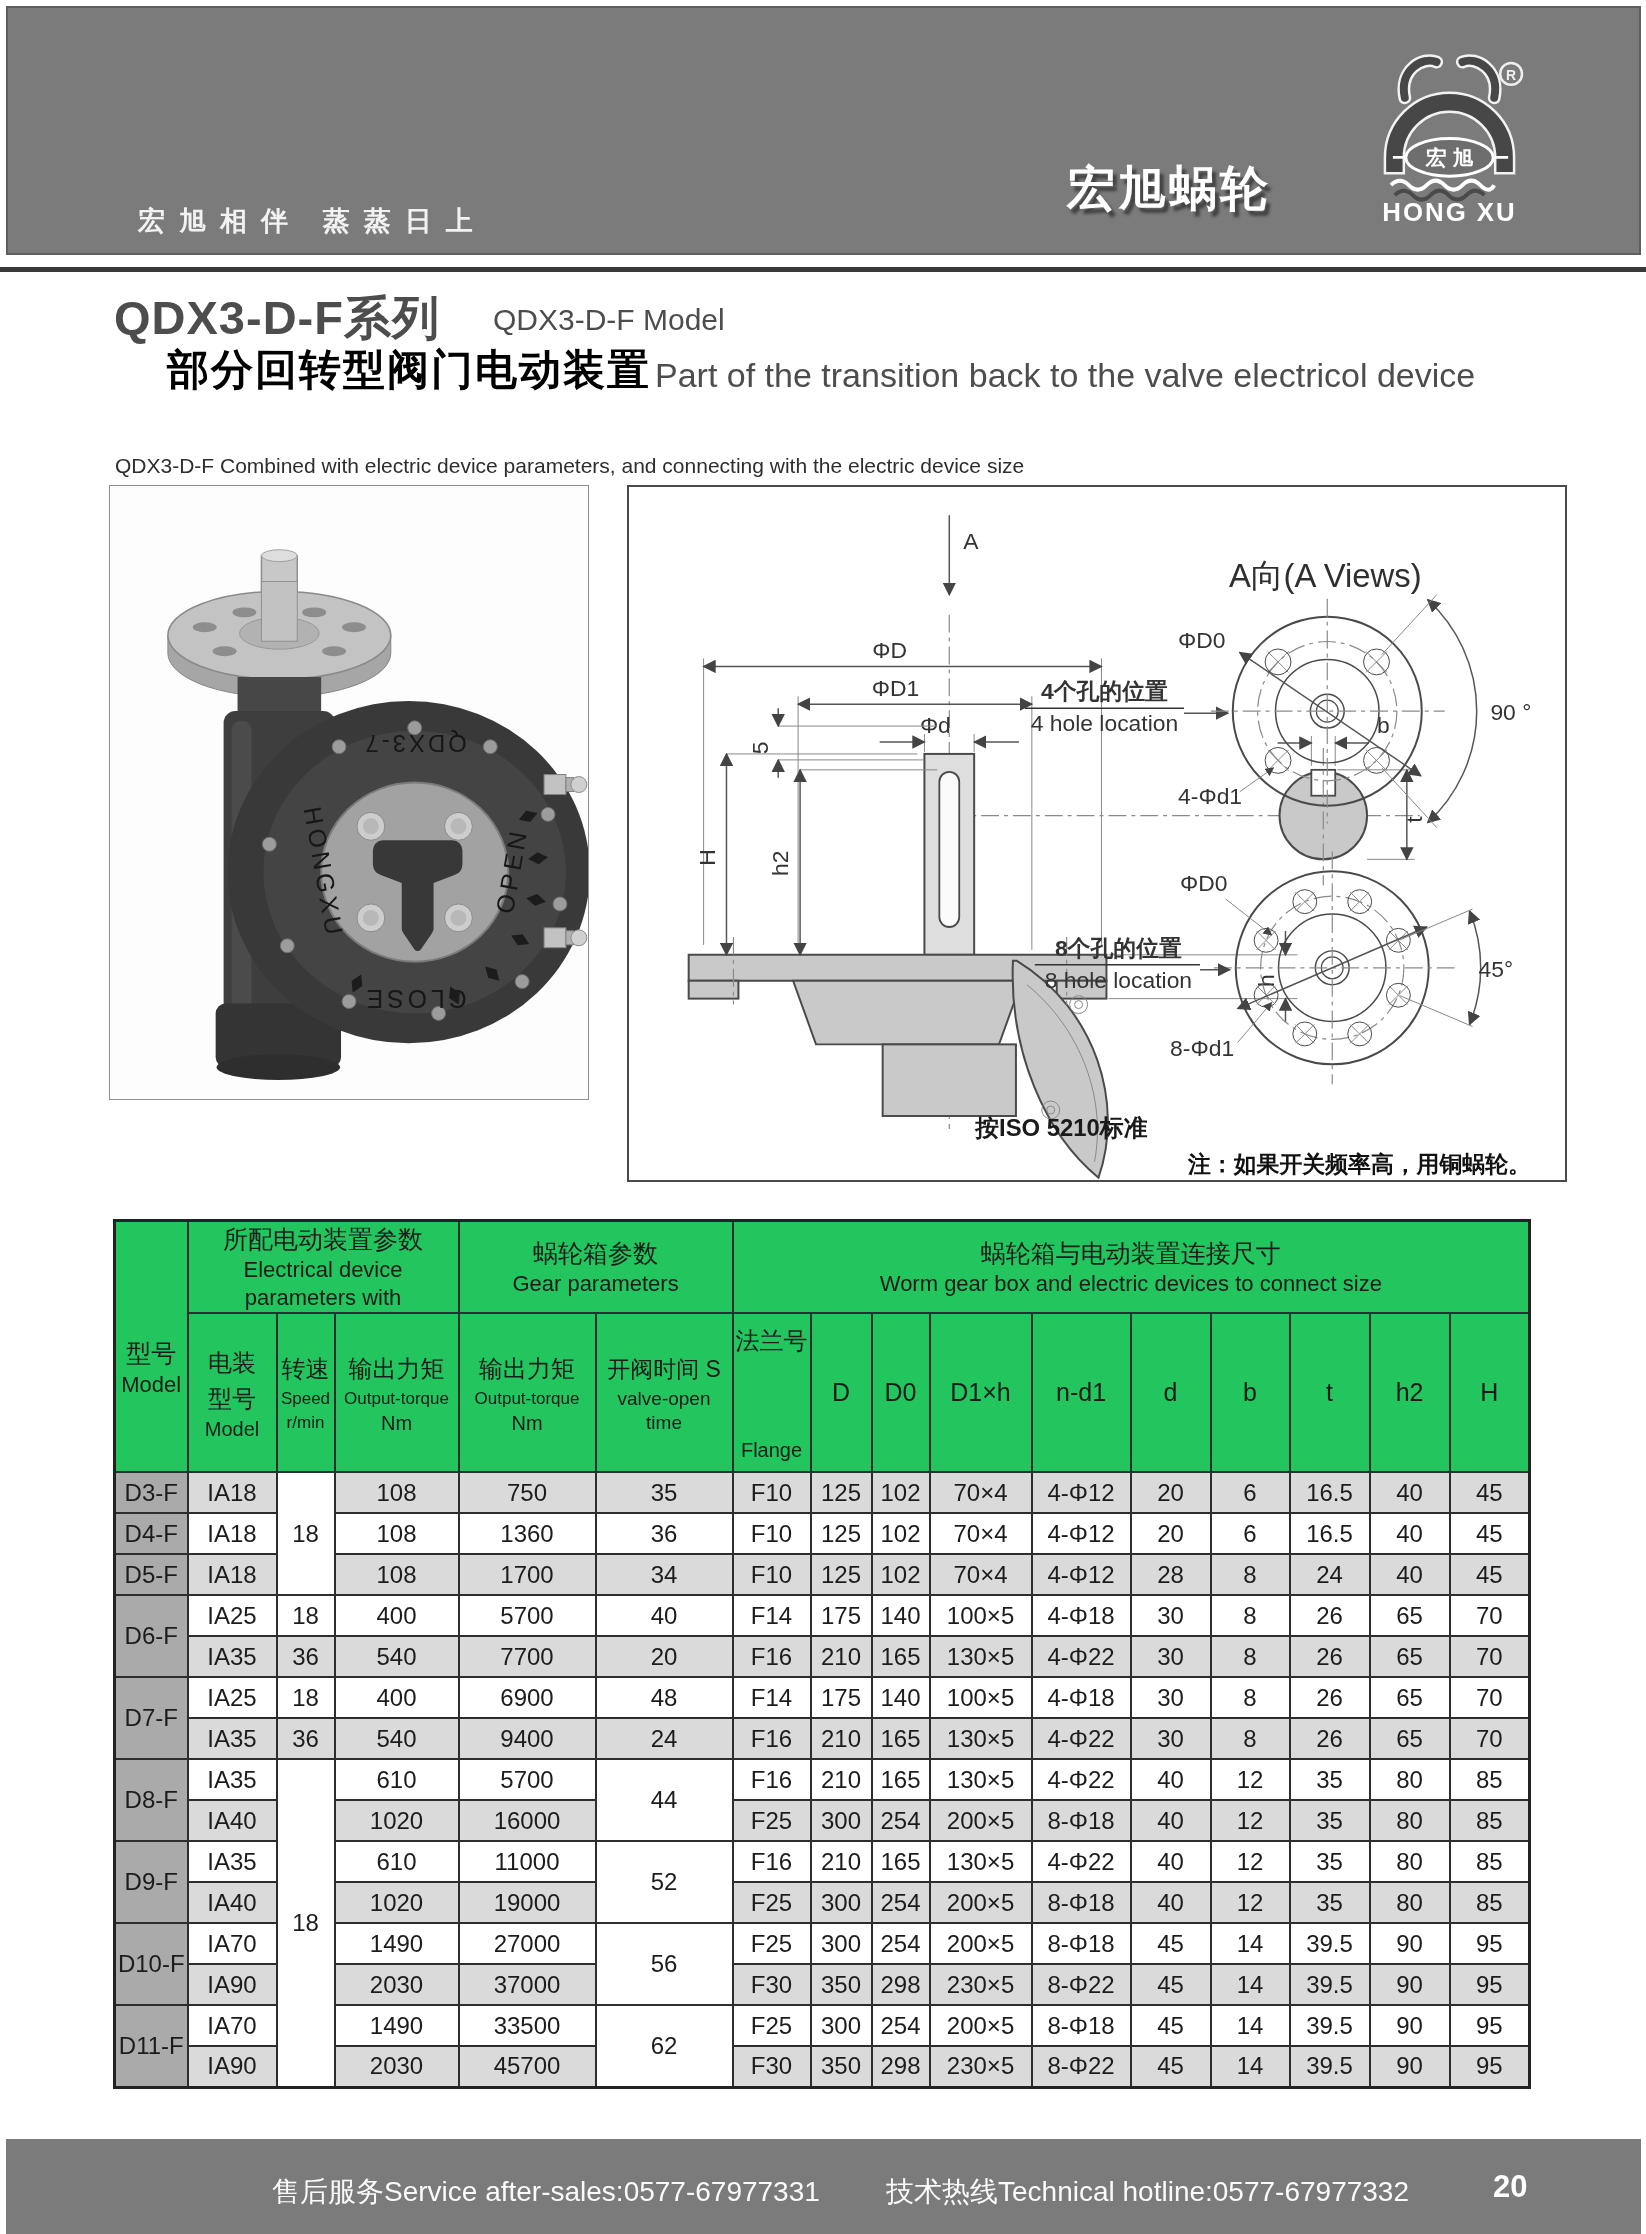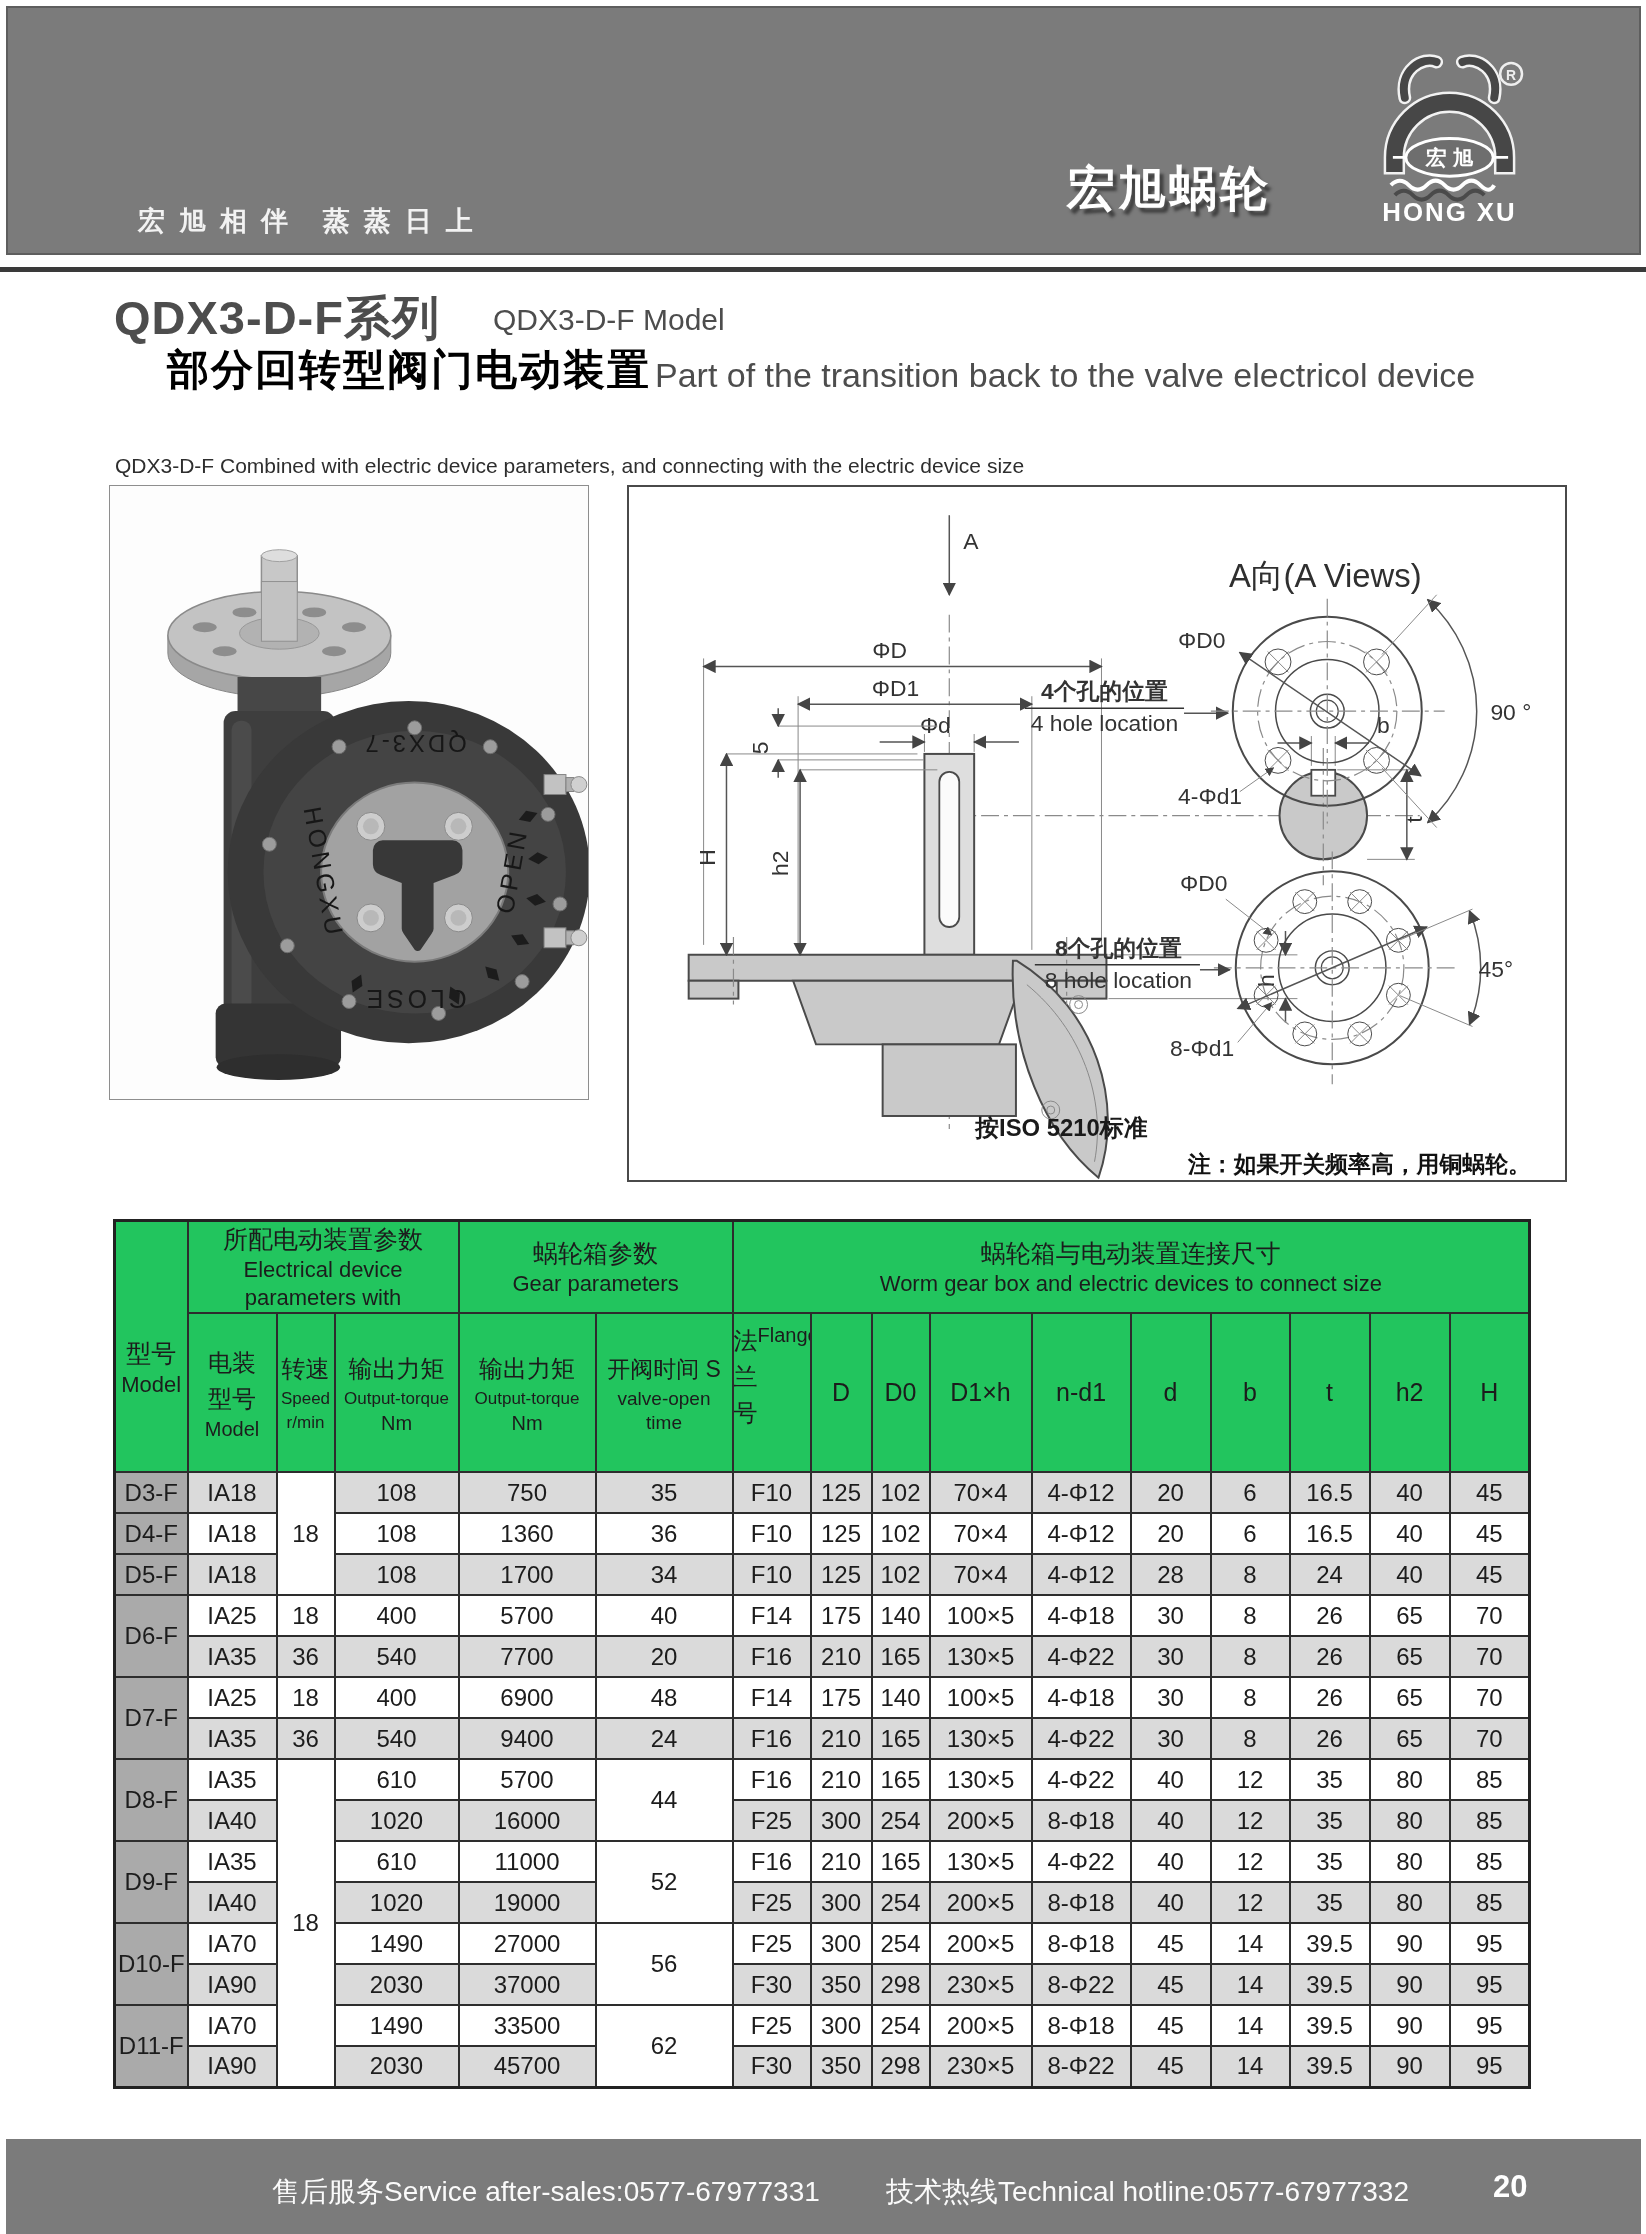--- a/index.html
+++ b/index.html
@@ -39,21 +39,21 @@
   tr.g td{background:#dadada;}
   tr.w td{background:#ffffff;}
   td.m{background:#aaaaaa !important;}
   th.mcol{background:#aaaaaa;vertical-align:top;}
   th.mcol .pad{padding-top:44px;font-size:25px;line-height:30px;}
   .zh{font-size:25px;line-height:34px;}
   .en{font-size:22px;line-height:28px;}
   tr.hB .zh{font-size:24px;line-height:36px;}
   tr.hB .ens{font-size:17px;line-height:24px;}
   tr.hB th.sgl{font-size:25px;}
-  th .flx{display:flex;justify-content:space-between;height:139px;padding:8px 0;}
+  th .flx{display:flex;flex-direction:column;justify-content:space-between;height:139px;padding:8px 0;}
   td.w{background:#ffffff !important;}
   
   .ftr{position:absolute;left:6px;right:6px;top:2139px;height:119px;background:#7b7b7b;}
   .ftr .svc{position:absolute;left:266px;top:34px;font-size:28px;color:#fafafa;}
   .ftr .hot{position:absolute;left:880px;top:34px;font-size:28px;color:#fafafa;}
   .ftr .pg{position:absolute;left:1487px;top:30px;font-size:31px;font-weight:bold;color:#ffffff;}
   
   svg text{font-family:"Liberation Sans",sans-serif;}
 </style>
 </head>

